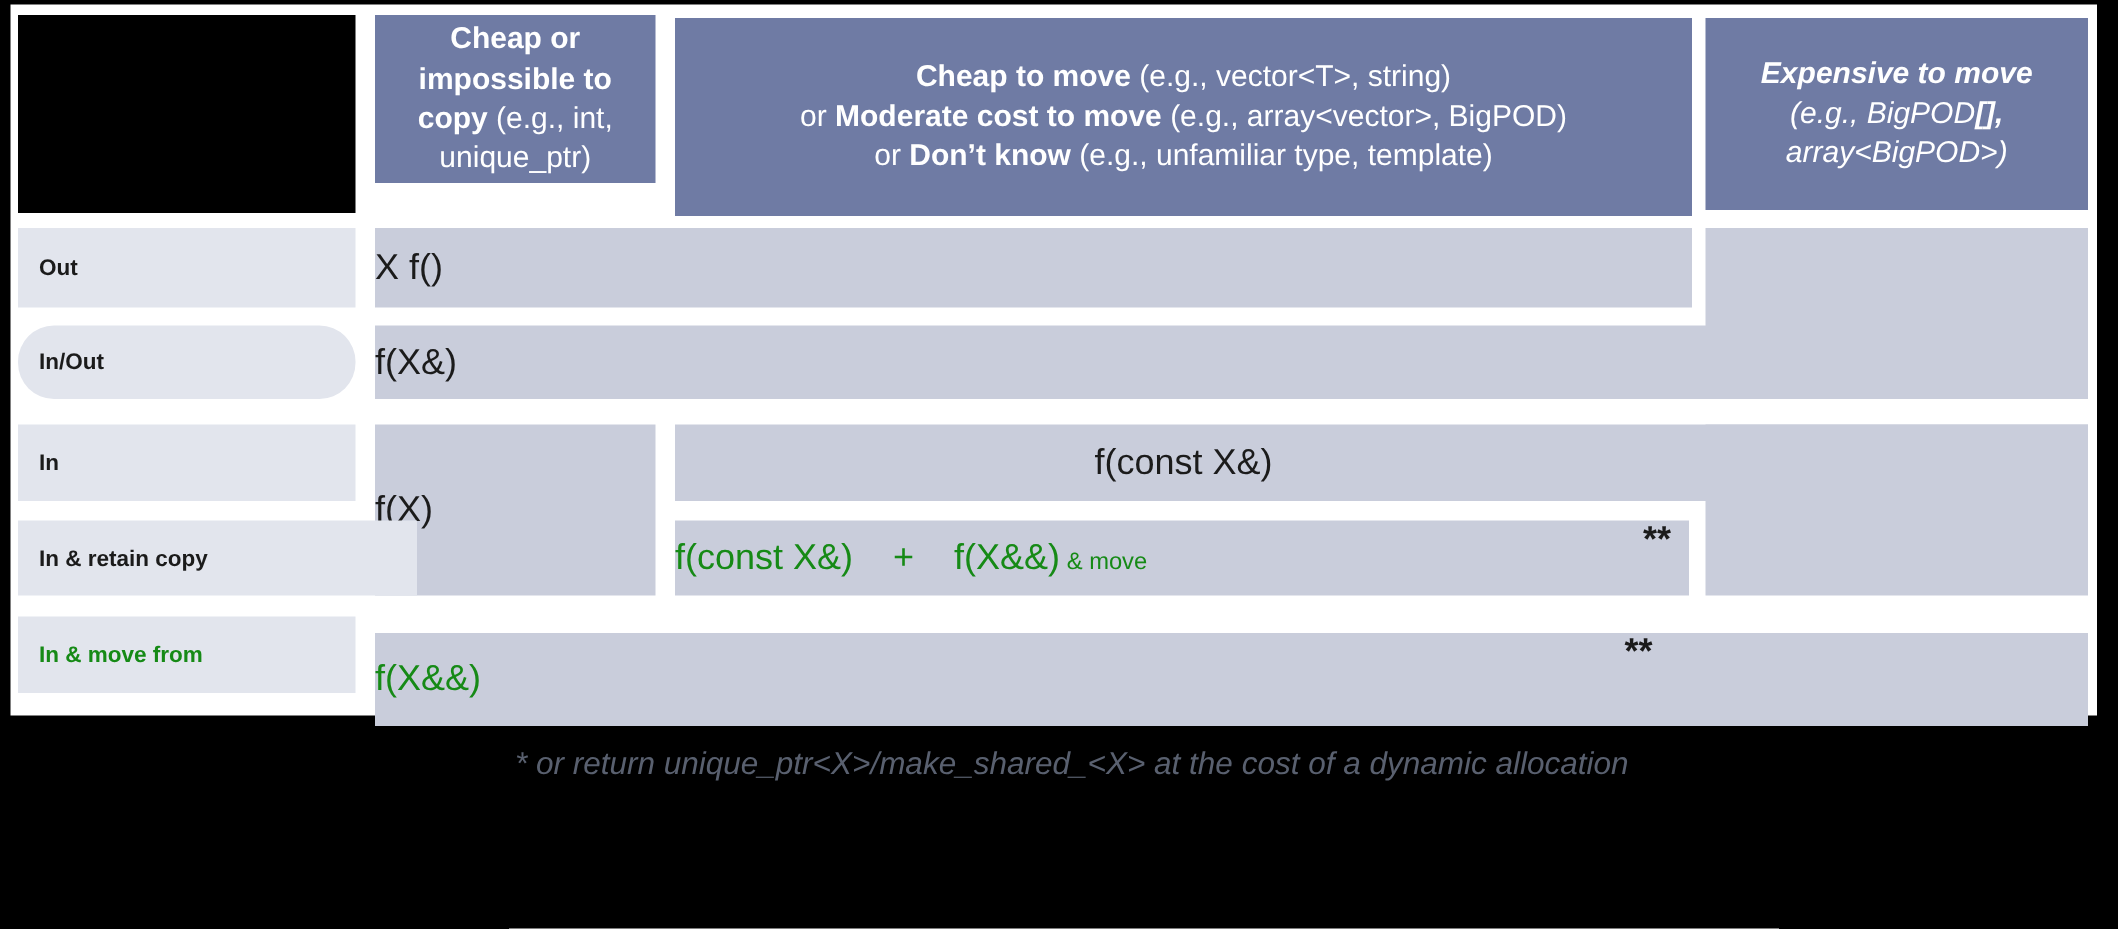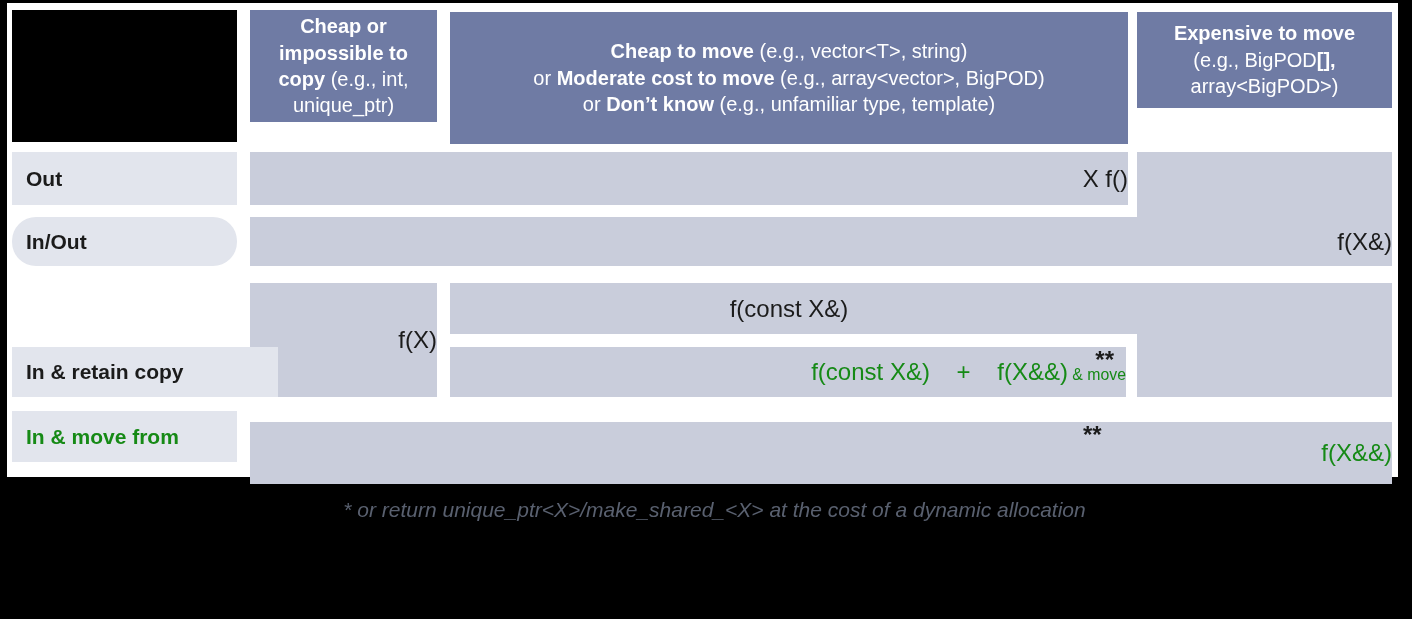--- a/index.html
+++ b/index.html
@@ -7,25 +7,25 @@
     --rowheader_bg:#E2E5ED; --text_dark:#1B1B1B; --green:#168A16; --footnote:#59606F;
   }
   * { margin:0; padding:0; box-sizing:border-box; }
   html,body { width:1412px; height:619px; overflow:hidden; }
   body { background:var(--page_bg); font-family:"Liberation Sans", sans-serif; position:relative; }
   .page { position:absolute; left:0; top:0; width:1412px; height:619px; }
   .canvas { position:absolute; left:7px; top:3px; width:1391px; height:474px; background:var(--canvas_bg); }
   .abs { position:absolute; }
   .hdr { background:var(--header_bg); color:#fff; display:flex; align-items:center; justify-content:center;
          text-align:center; font-size:20px; line-height:1.32; }
-  .cell { background:var(--cell_bg); display:flex; align-items:center; justify-content:flex-end; }
+  .cell { background:var(--cell_bg); display:flex; align-items:center; justify-content:flex-start; }
   .cell-code { color:var(--text_dark); font-size:24px; white-space:pre; }
   .green-code { color:var(--green); }
   .rowhdr { background:var(--rowheader_bg); display:flex; align-items:center; padding-left:14px;
-            font-size:21px; font-weight:700; color:var(--text_dark); }
+            font-size:15px; font-weight:700; color:var(--text_dark); }
   .rowhdr.green { color:var(--green); }
   .corner { background:#000; }
   .marker { position:absolute; font-size:24px; font-weight:700; color:var(--text_dark); line-height:1; }
   .centerbox { position:absolute; left:0; top:0; height:100%; display:flex; align-items:center; justify-content:center; }
   .footnote { position:absolute; left:0; width:1412px; text-align:center; font-style:italic;
               font-size:21px; color:var(--footnote); }
 </style>
 </head>
 <body>
 
@@ -35,39 +35,42 @@
   <div class="abs corner" style="left:12px; top:10px; width:225px; height:132px;"></div>
 
   <div class="abs hdr" style="left:250px; top:10px; width:187px; height:112px;">
     <div><span style="font-weight: 700;">Cheap or</span><br><span style="font-weight: 700;">impossible to</span><br><span style="font-weight: 700;">copy</span><span> (e.g., int,</span><br><span>unique_ptr)</span></div>
   </div>
 
   <div class="abs hdr" style="left:450px; top:12px; width:678px; height:132px;justify-content:center;">
     <div><span style="font-weight: 700;">Cheap to move</span><span> (e.g., vector&lt;T&gt;, string)</span><br><span>or </span><span style="font-weight: 700;">Moderate cost to move</span><span> (e.g., array&lt;vector&gt;, BigPOD)</span><br><span>or </span><span style="font-weight: 700;">Don’t know</span><span> (e.g., unfamiliar type, template)</span></div>
   </div>
 
-  <div class="abs hdr" style="left:1137px; top:12px; width:255px; height:96px;">
+  <div class="abs hdr" style="left:1137px; top:12px; width:255px; height:128px;font-style:italic;">
     <div><span style="font-weight: 700;">Expensive to move</span><br><span>(e.g., BigPOD</span><span style="font-weight: 700;">[],</span><br><span>array&lt;BigPOD&gt;)</span></div>
   </div>
 
   <div class="abs rowhdr" style="left:12px; top:152px; width:225px; height:53px;">
     <span>Out</span>
   </div>
   <div class="abs cell" style="left:250px; top:152px; width:878px; height:53px;">
     <span class="cell-code">X f()</span>
   </div>
 
   <div class="abs cell" style="left:1137px; top:152px; width:255px; height:114px;"></div>
   <div class="abs rowhdr" style="left:12px; top:217px; width:225px; height:49px;border-radius:24px;">
     <span>In/Out</span>
   </div>
   <div class="abs cell" style="left:250px; top:217px; width:1142px; height:49px;">
     <span class="cell-code">f(X&amp;)</span>
   </div>
 
+  <div class="abs rowhdr" style="left:12px; top:283px; width:225px; height:51px;">
+    <span>In</span>
+  </div>
   <div class="abs cell" style="left:250px; top:283px; width:187px; height:114px;">
     <span class="cell-code">f(X)</span>
   </div>
 
   <div class="abs cell" style="left:1137px; top:283px; width:255px; height:114px;"></div>
   <div class="abs" style="left:450px; top:283px; width:942px; height:51px; background:var(--cell_bg);padding-left:28px;">
     <div class="centerbox" style="width:678px;">
       <span class="cell-code">f(const X&amp;)</span>
     </div>
   </div>

